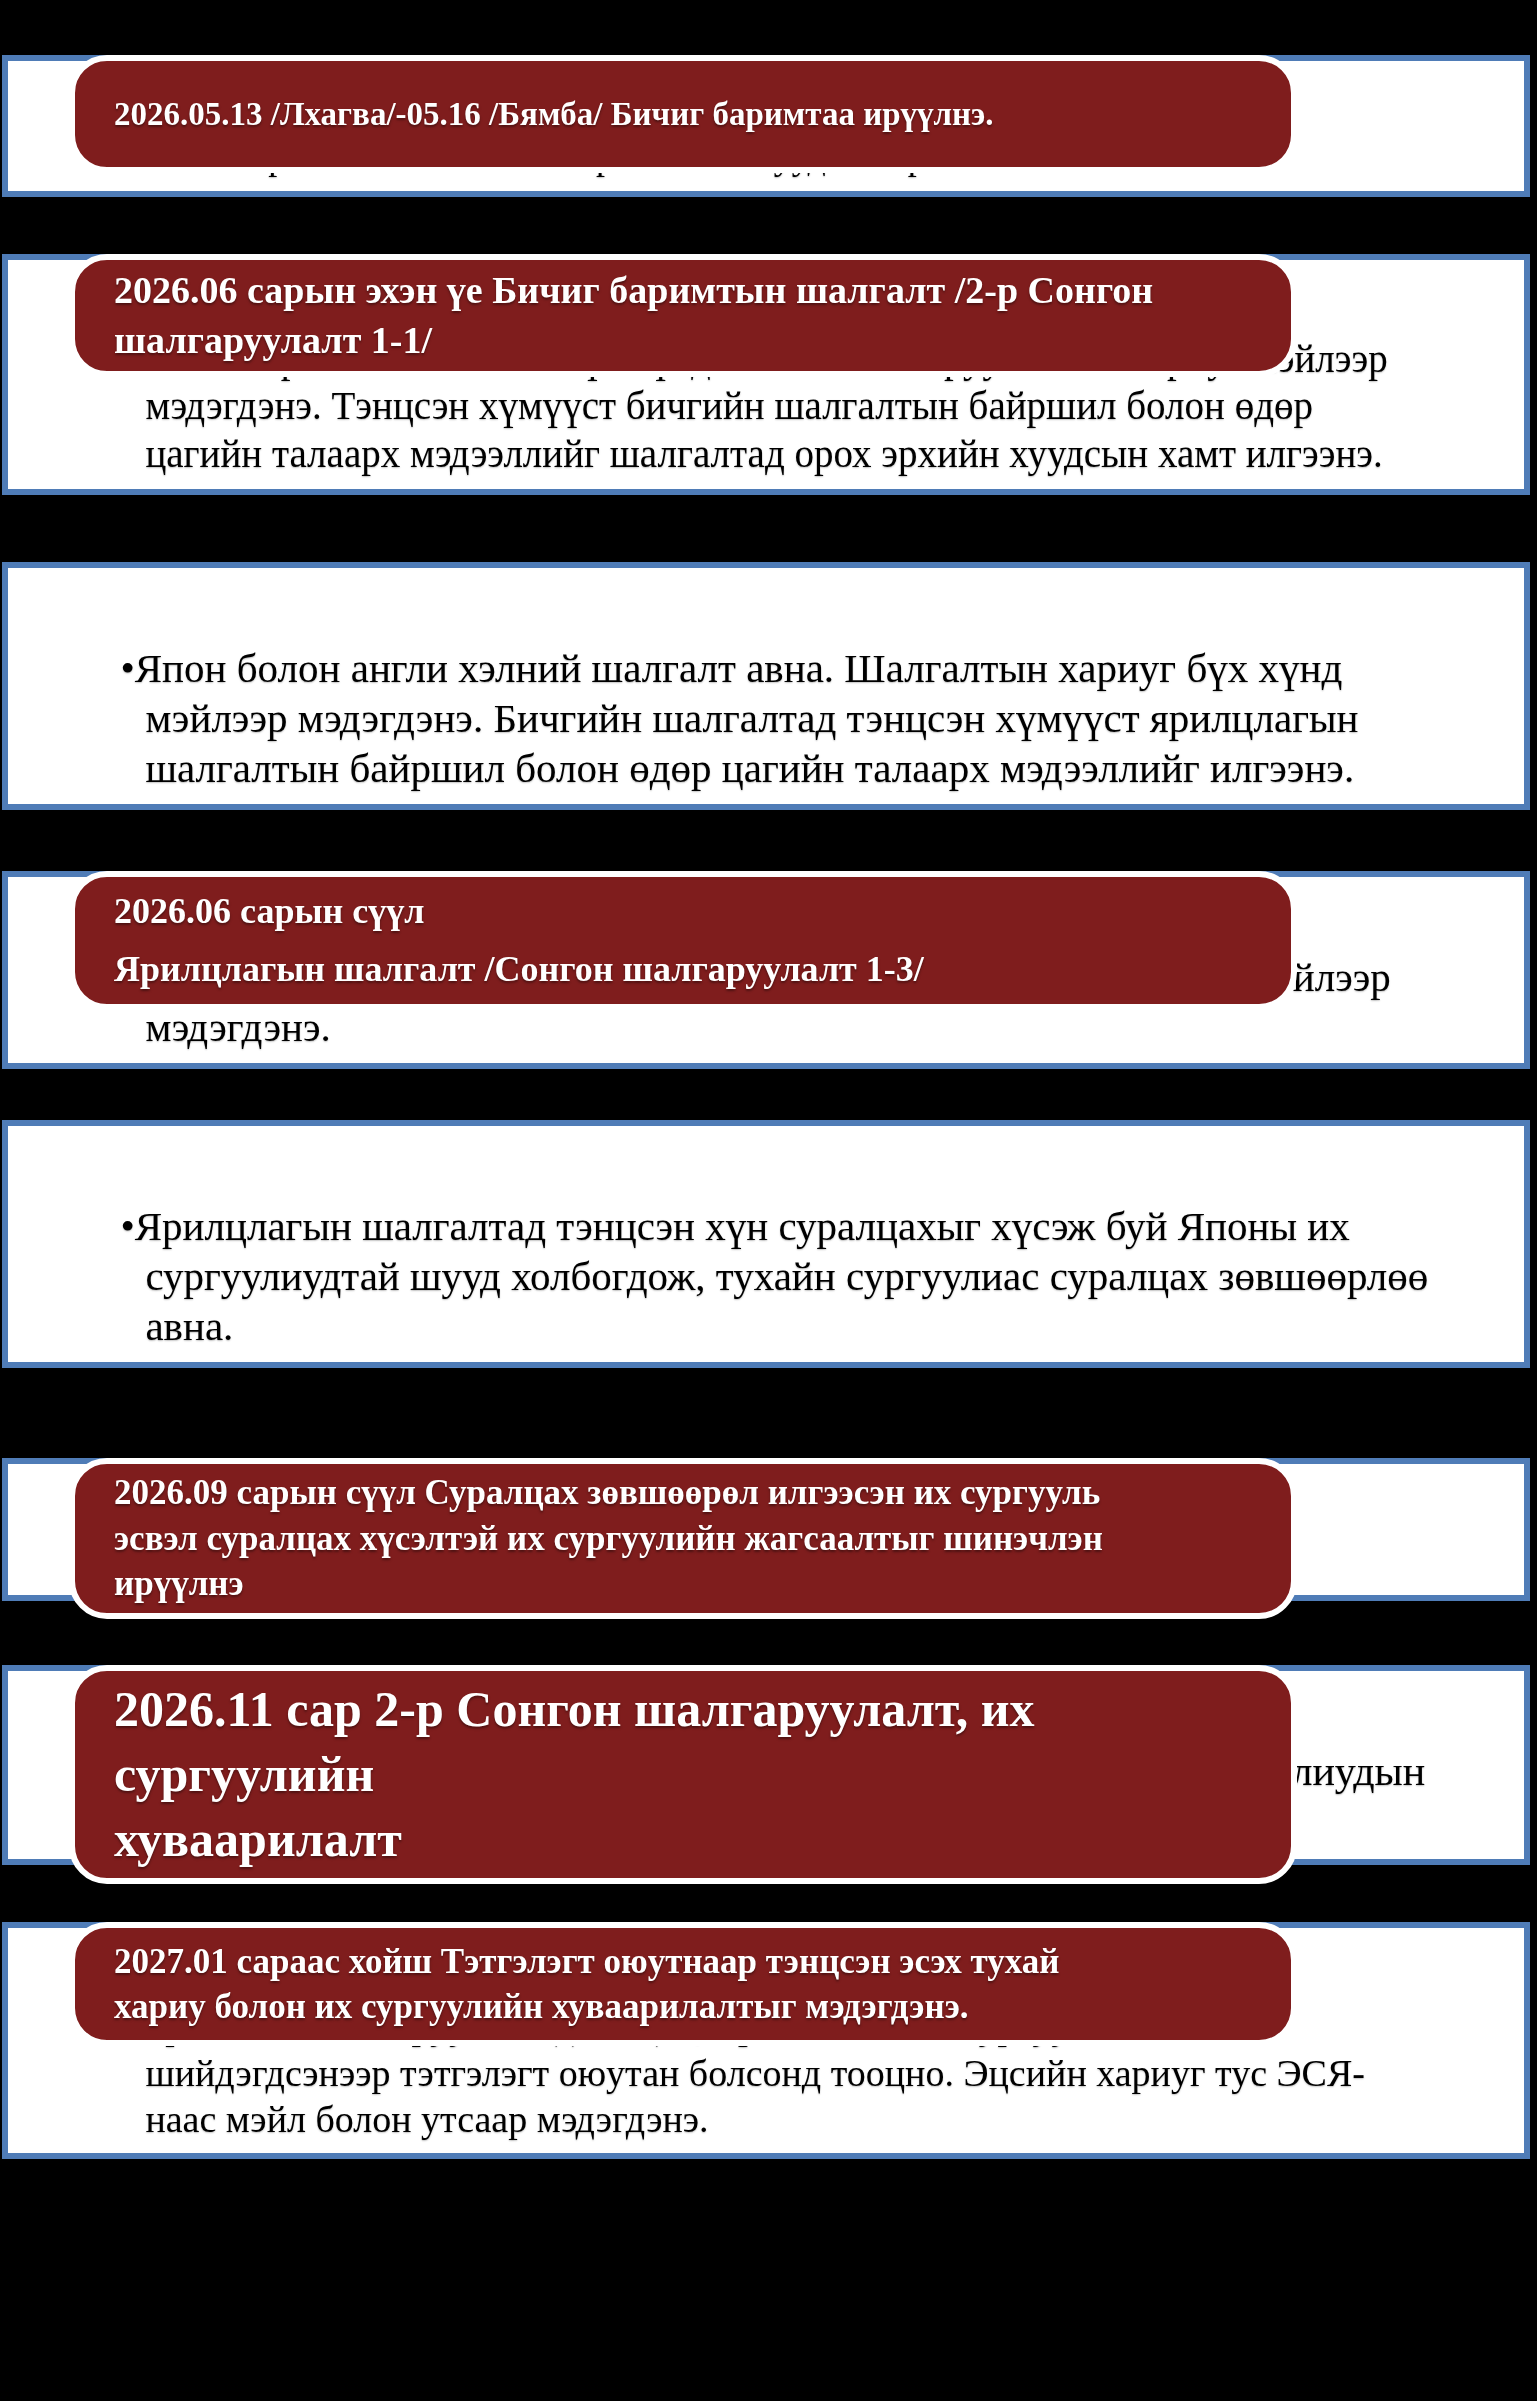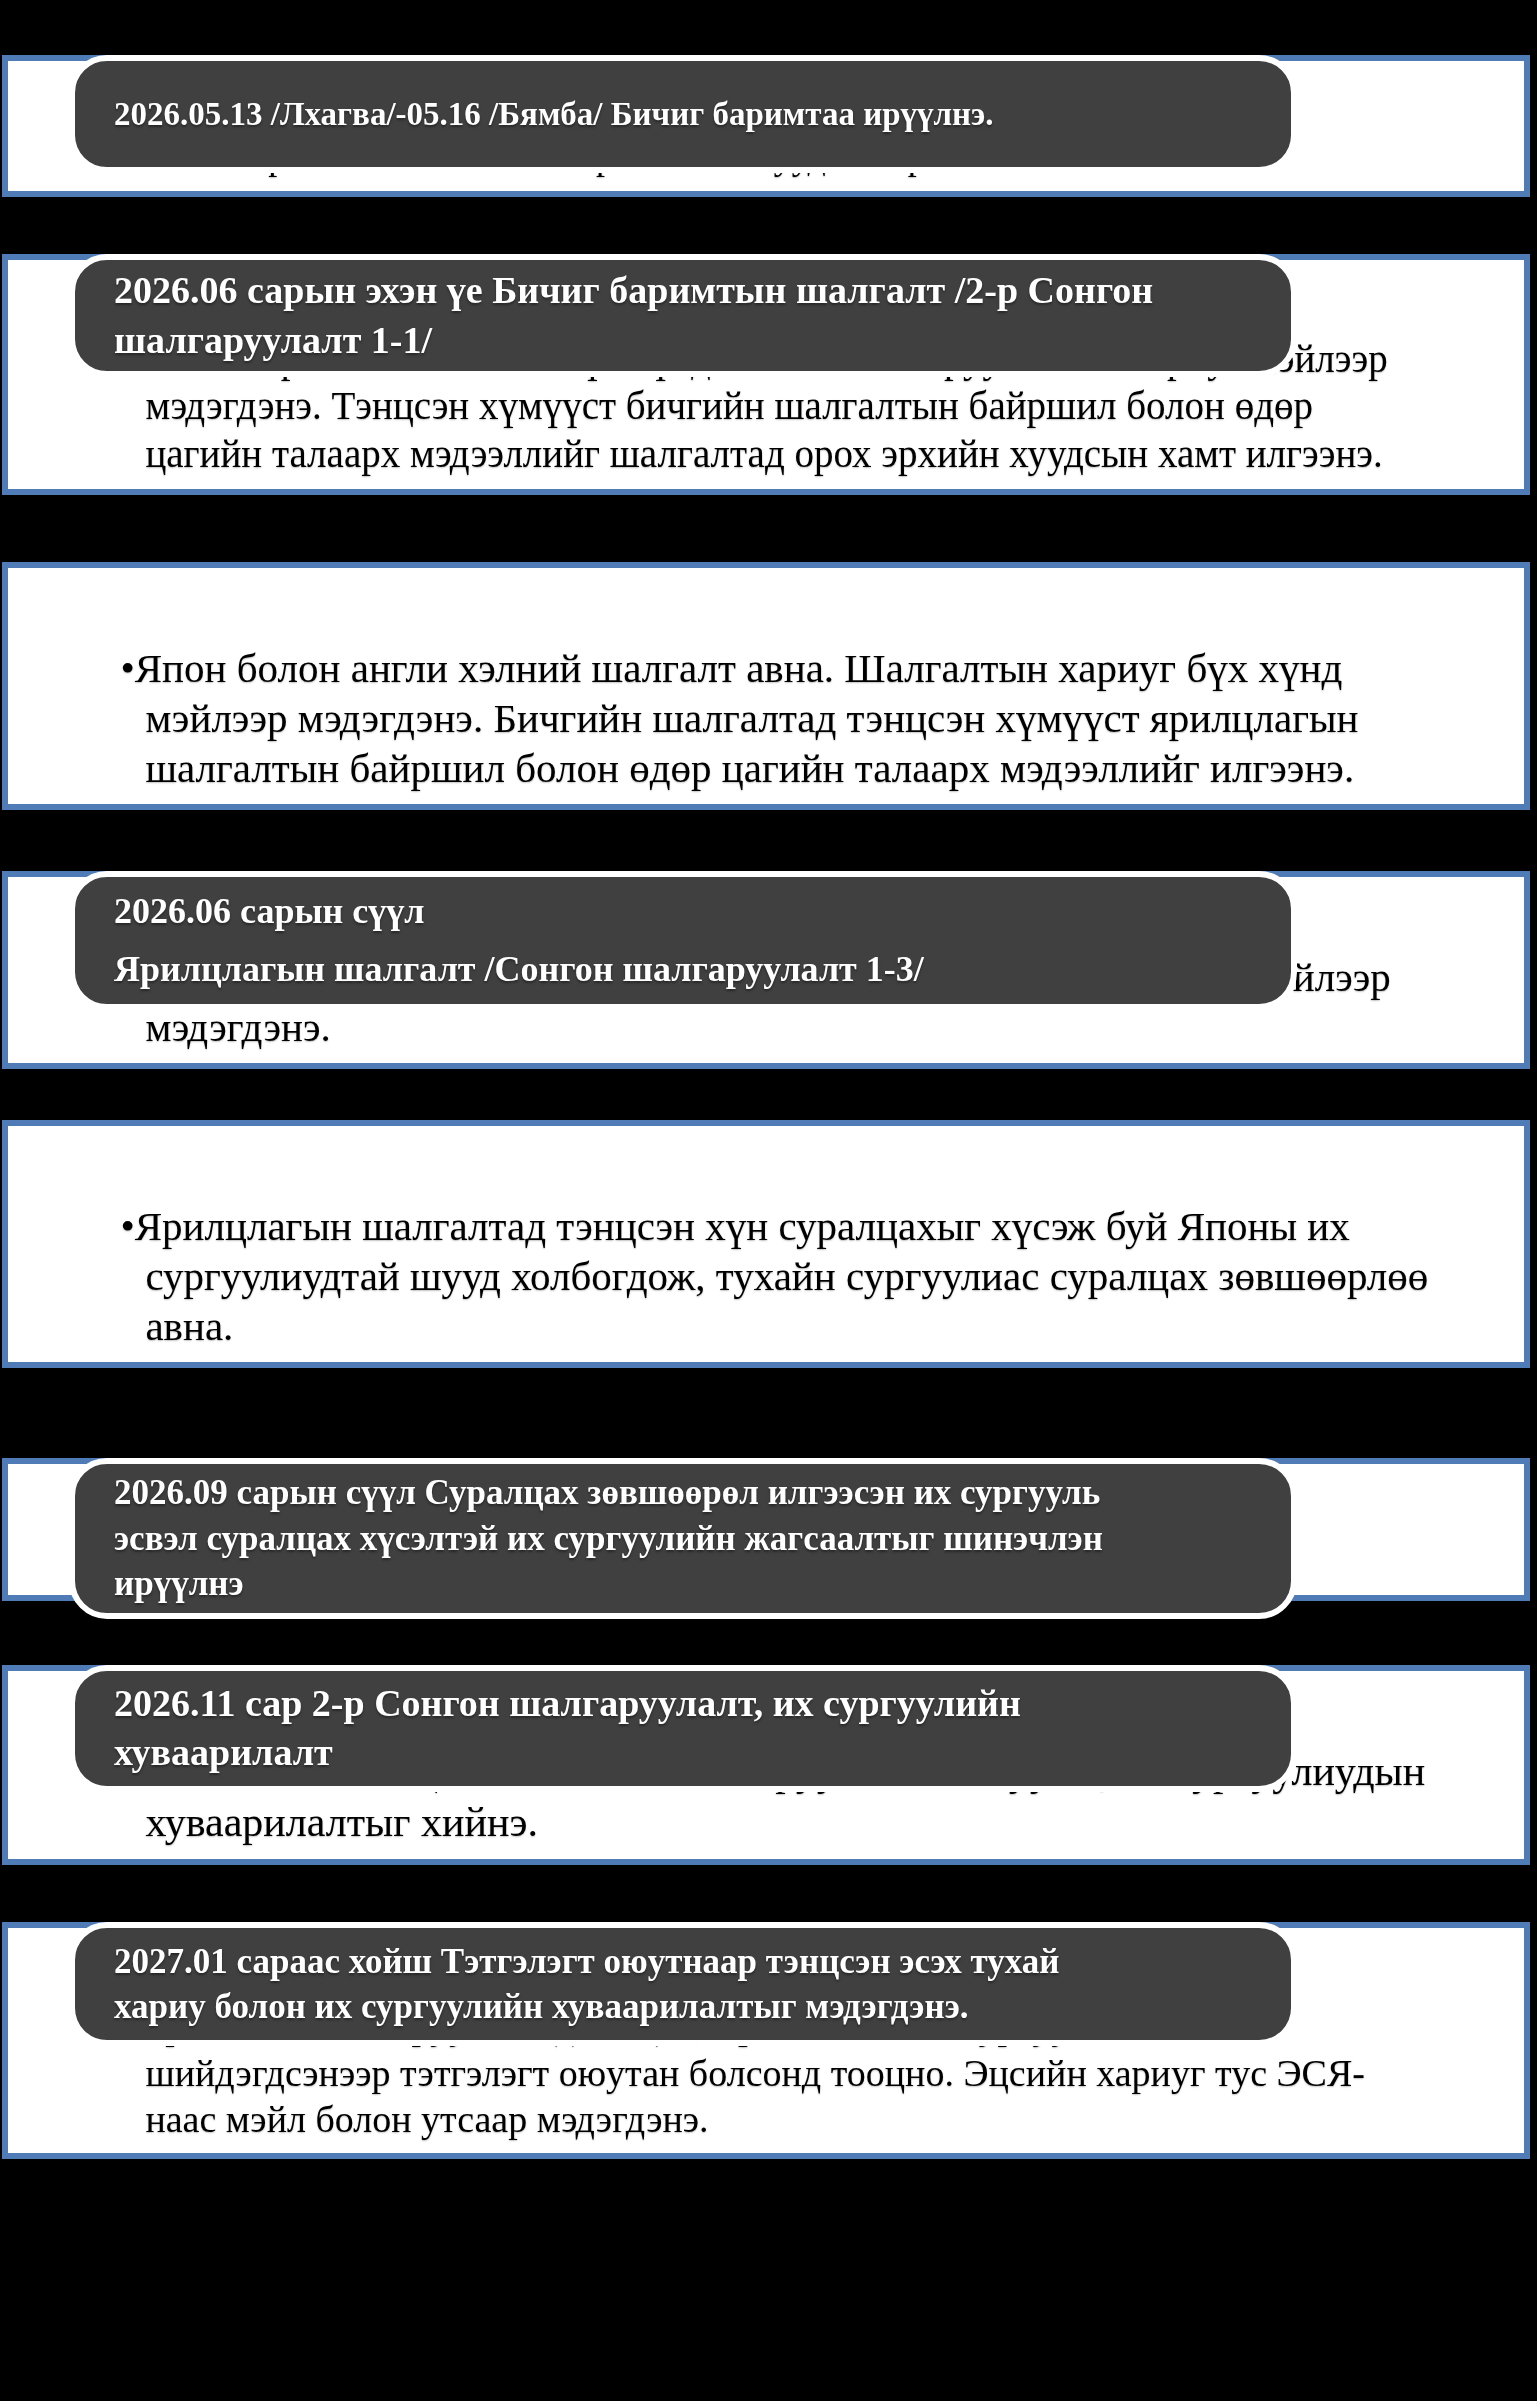--- a/index.html
+++ b/index.html
@@ -33,21 +33,21 @@
     line-height: 1.22;
     text-shadow: 0 0.8px 1.6px rgba(0,0,0,0.25);
   }
   
   .callout {
     position: absolute;
     top: 0;
     left: 69px;
     width: 1228px;
     box-sizing: border-box;
-    background: #404040;
+    background: #7f1d1d;
     border: 6.3px solid #ffffff;
     border-radius: 38px;
     color: #ffffff;
     font-weight: bold;
     display: flex;
     flex-direction: column;
     justify-content: center;
     padding: 6.3px 35px 6.3px 39px;
     white-space: pre-line;
     line-height: 1.3;
@@ -75,21 +75,21 @@
   .section:nth-of-type(7) .box { margin-top: 64px; }
   .section:nth-of-type(8) .box { margin-top: 57px; }
 
   
   .section:nth-of-type(1) .callout { min-height: 118px; font-size: 33px; }
   .section:nth-of-type(2) .callout { min-height: 119px; font-size: 38px; }
   .section:nth-of-type(3) .callout { min-height: 132px; font-size: 36px; line-height: 1.6; }
   .section:nth-of-type(4) .callout { min-height: 132px; font-size: 36px; line-height: 1.6; }
   .section:nth-of-type(5) .callout { min-height: 116px; font-size: 36px; }
   .section:nth-of-type(6) .callout { min-height: 157px; font-size: 35px; }
-  .section:nth-of-type(7) .callout { min-height: 127px; font-size: 38px; }
+  .section:nth-of-type(7) .callout { min-height: 127px; font-size: 50px; }
   .section:nth-of-type(8) .callout { min-height: 124px; font-size: 35px; }
 
   
   .section:nth-of-type(1) .box p { font-size: 36px; }
   .section:nth-of-type(2) .box p { font-size: 39px; }
   .section:nth-of-type(3) .box p { font-size: 41px; }
   .section:nth-of-type(4) .box p { font-size: 41px; }
   .section:nth-of-type(5) .box p { font-size: 41px; }
   .section:nth-of-type(6) .box p { font-size: 37px; }
   .section:nth-of-type(7) .box p { font-size: 42px; }

